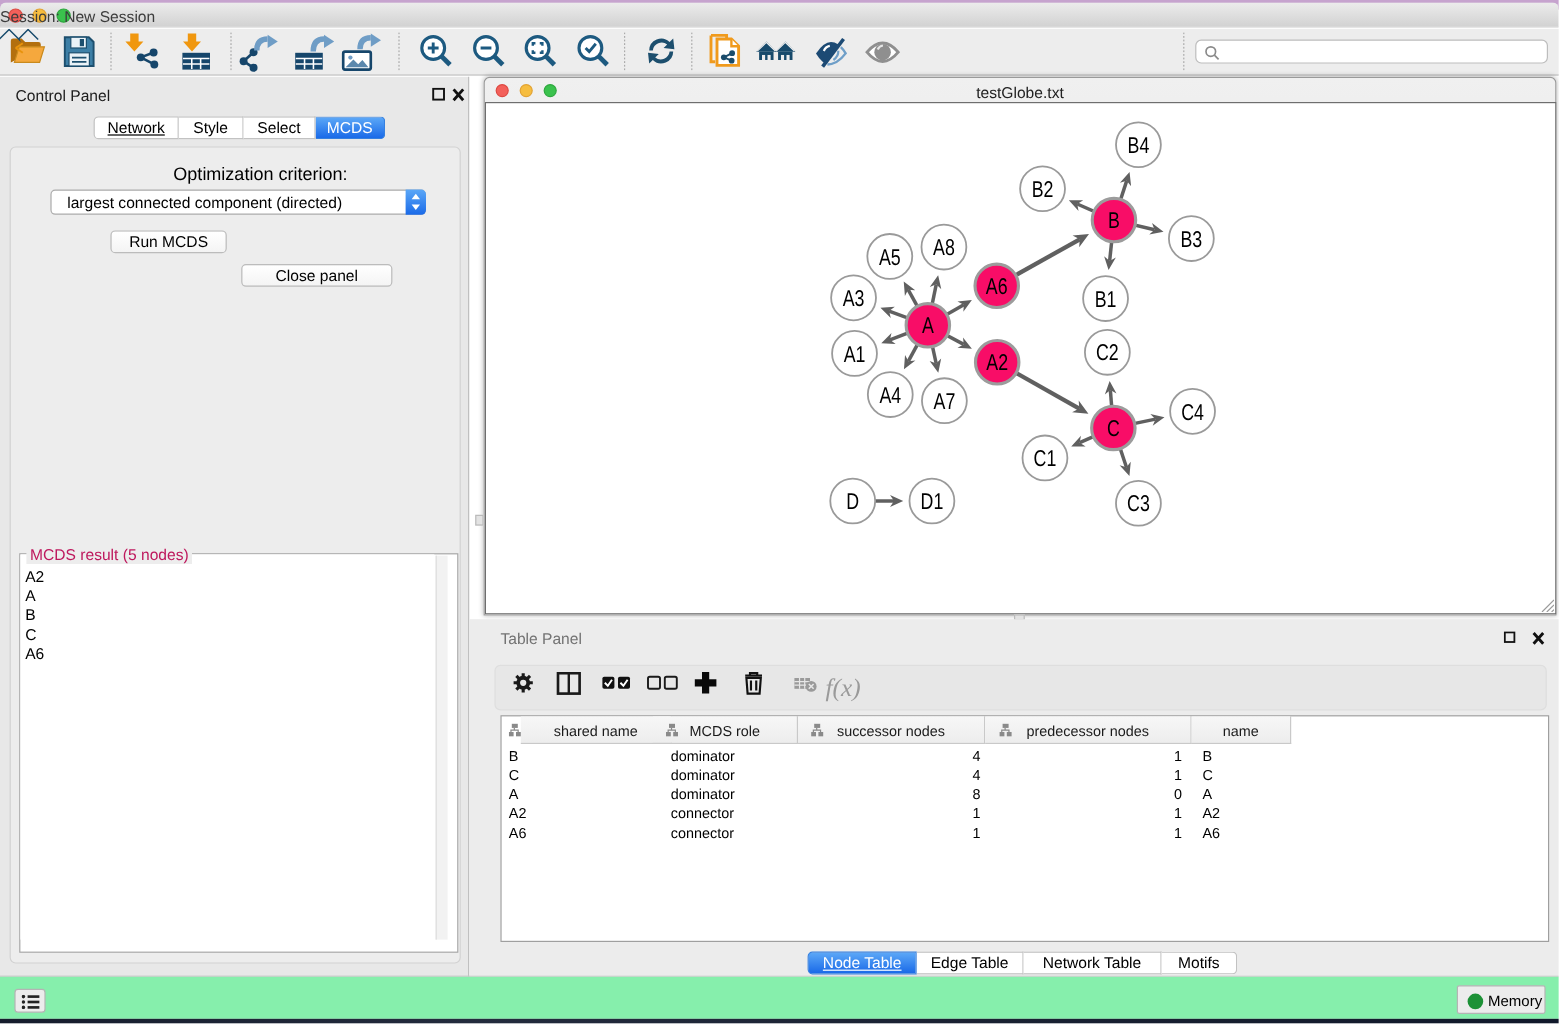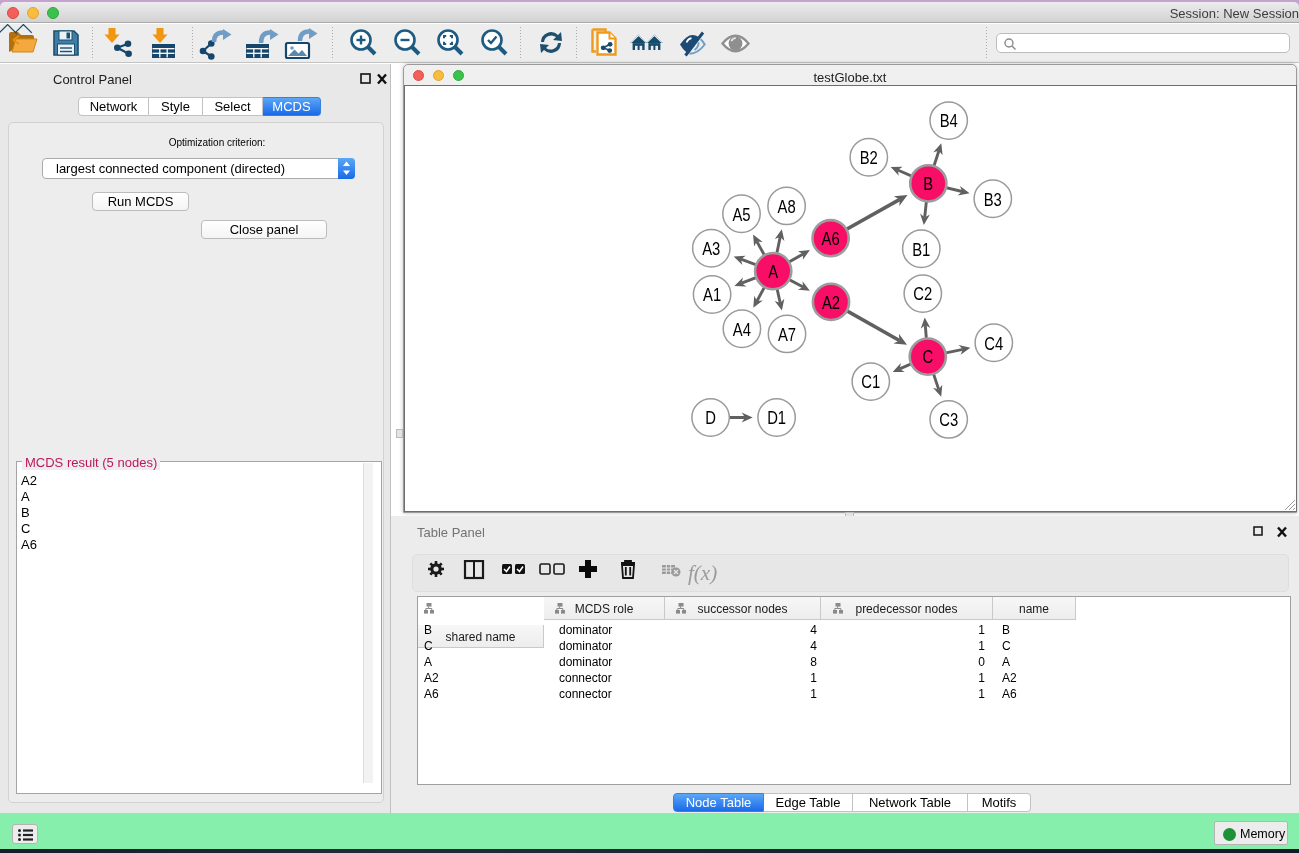--- a/index.html
+++ b/index.html
@@ -5,43 +5,43 @@
 * { margin:0; padding:0; box-sizing:border-box; }
 html,body { width:1299px; height:853px; overflow:hidden; }
 body { font-family:"Liberation Sans", sans-serif; position:relative; background:#fff; }
 .abs { position:absolute; }
 
 #wall { left:0; top:0; width:1299px; height:8px; background:#c6a3ce; }
 
 #titlebar { left:0; top:2px; width:1299px; height:21px;
   background:linear-gradient(#ececec,#d2d2d2); border-bottom:1px solid #a9a9a9;
   border-radius:5px 5px 0 0; }
-#titlebar .t { position:absolute; left:0; right:0; top:4px; text-align:right; font-size:13px; color:#3c3c3c; }
+#titlebar .t { position:absolute; left:0; right:0; top:4px; text-align:left; font-size:13px; color:#3c3c3c; }
 .light { position:absolute; top:4.5px; width:12px; height:12px; border-radius:50%; }
 
 #toolbar { left:0; top:24px; width:1299px; height:39px; background:#ededed; border-bottom:1px solid #c3c3c3; }
 .sep { position:absolute; top:3px; height:32px; width:1px;
   background-image:linear-gradient(#ababab 40%, rgba(0,0,0,0) 0%);
   background-size:1px 3px; background-repeat:repeat-y; }
 #searchbox { position:absolute; left:996px; top:9px; width:294px; height:20px; background:#fff;
   border:1px solid #bdbdbd; border-radius:5px; }
 
 #cpanel { left:0; top:64px; width:391px; height:754px; background:#e8e8e8; border-right:1px solid #c0c0c0; }
-#cpanel .hdr { position:absolute; left:13px; top:8px; font-size:13px; color:#1c1c1c;margin-left:40px; }
+#cpanel .hdr { position:absolute; left:13px; top:8px; font-size:13px; color:#1c1c1c; }
 
 .tabrow { position:absolute; display:flex; }
 .tab { height:19px; background:#fff; border:1px solid #c2c2c2; border-left:none; font-size:13px;
   color:#000; text-align:center; line-height:17px; }
-.tab.first { border-left:1px solid #c2c2c2; border-radius:4px 0 0 4px; }
+.tab.first { border-left:1px solid #c2c2c2; border-radius:4px 0 0 4px;text-decoration:underline; }
 .tab.last { border-radius:0 4px 4px 0; }
 .tab.sel { background:linear-gradient(#5ba7f7,#1a6ae8); color:#fff; border-color:#3580e0; }
 
 #cpinner { left:8px; top:122px; width:376px; height:681px; background:#ededed;
   border:1px solid #d2d2d2; border-radius:5px; }
-#optlabel { left:0; width:434px; top:137px; text-align:center; font-size:10px; color:#000; }
+#optlabel { left:0; width:434px; top:137px; text-align:center; font-size:15px; color:#000; }
 #dropdown { left:42px; top:158px; width:313px; height:21px; background:#fff; border:1px solid #ababab; border-radius:4px; }
 #dropdown .txt { position:absolute; left:13px; top:2px; font-size:13px; color:#000; }
 #dropdown .stepper { position:absolute; right:-1px; top:-1px; width:17px; height:21px;
   background:linear-gradient(#5ba7f7,#1a6ae8); border-radius:0 4px 4px 0; }
 .btn { position:absolute; height:19px; background:linear-gradient(#ffffff,#f4f4f4); border:1px solid #bcbcbc;
   border-radius:4px; font-size:13px; color:#000; text-align:center; line-height:17px; }
 
 #grp { left:16px; top:461px; width:366px; height:333px; border:1px solid #a5a5a5; background:#fff; }
 #grplbl { left:22px; top:454.5px; font-size:13px; color:#be185d; background:#ededed; padding:0 3px; z-index:5; }
 #grplist { left:17px; top:462px; width:345px; height:321px; background:#fff; font-size:13px; color:#000; line-height:16px; padding:11px 0 0 4px; }
@@ -446,21 +446,21 @@
       </g>
       <circle cx="14" cy="7" r="4.5" fill="#9a9a9a"></circle>
       <path d="M12 5 L16 9 M16 5 L12 9" stroke="#e7e7e7" stroke-width="1.3"></path>
     </g>
 
     <text x="263" y="20" font-family="Liberation Serif, serif" font-style="italic" font-size="21" fill="#9a9a9a">f(x)</text>
   </svg>
 </div>
 <div class="abs" id="ttable">
 
-  <div class="th" style="left:0;width:126px;margin-top:28px;">
+  <div class="th" style="left:16px;width:126px;">
       <div class="lbl">shared name</div>
     </div>
   <div class="th" style="left:126px;width:121px;">
       <div class="lbl">MCDS role</div>
     </div>
   <div class="th" style="left:247px;width:156px;">
       <div class="lbl">successor nodes</div>
     </div>
   <div class="th" style="left:403px;width:172px;">
       <div class="lbl">predecessor nodes</div>

